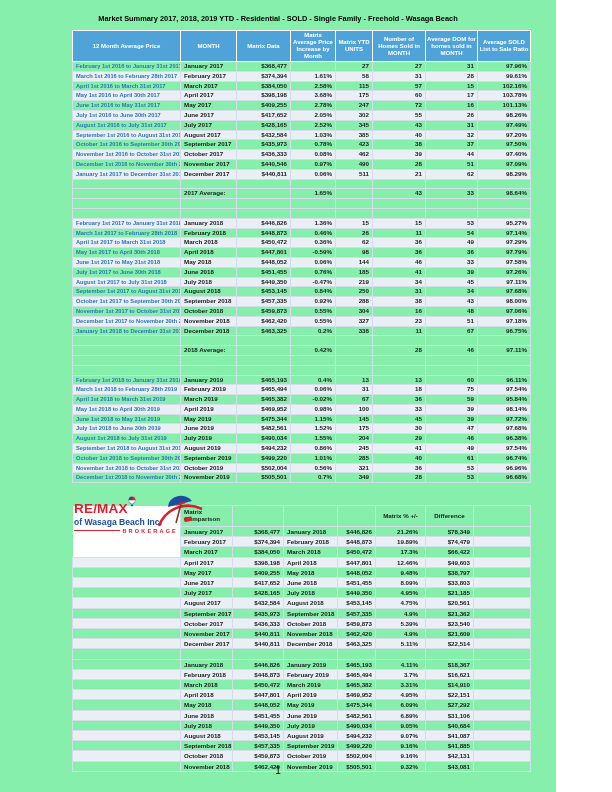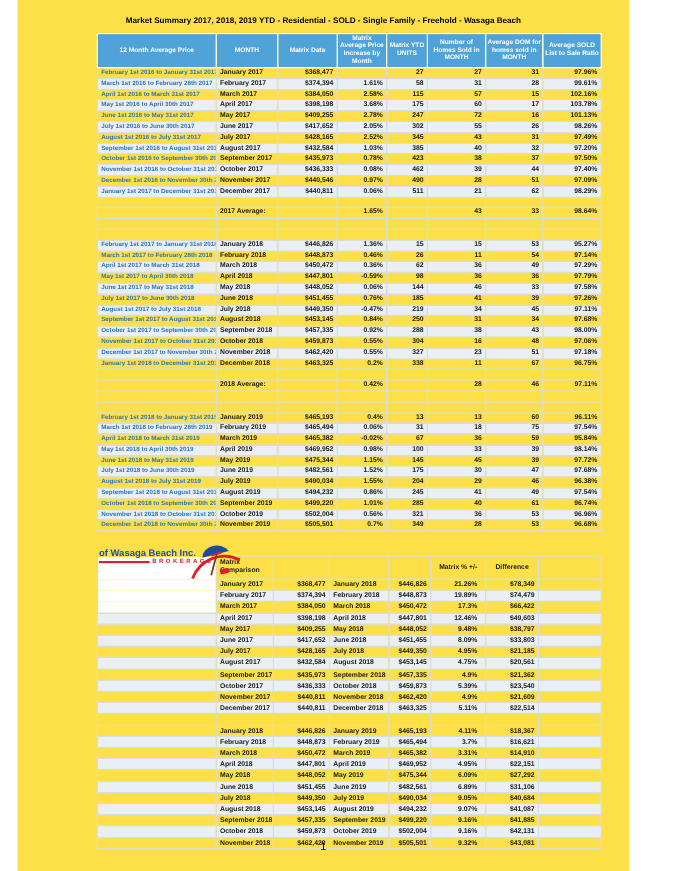--- a/index.html
+++ b/index.html
@@ -1,17 +1,17 @@
 <!DOCTYPE html>
 <html style="--header_blue: #4FA3D8; --stripe: #E9EFF5; --border: #D3DEE8; --range_blue: #2E74B5; --remax_red: #DC1E2D; --remax_blue: #1C4EA0;"><head>
 <meta charset="utf-8">
 <style>
   html,body { margin:0; padding:0; background:#ffffff; }
-  .page { position:relative; width:556px; height:792px; background:#fde047;
-          font-family:"Liberation Sans", sans-serif; overflow:hidden;margin-left:16px; }
+  .page { position:relative; width:556px; height:792px; background:#86efac;
+          font-family:"Liberation Sans", sans-serif; overflow:hidden; }
 
   .title { position:absolute; top:14px; left:0; width:100%; text-align:center;
            font-size:7.4px; font-weight:bold; color:#000; }
 
   table { border-collapse:collapse; table-layout:fixed; }
 
   
   .summary { position:absolute; left:72px; top:30px; width:458px; }
   .summary th { background:var(--header_blue); color:#fff; font-size:6px; font-weight:bold;
                 text-align:center; vertical-align:middle; border:1px solid #fff;
@@ -780,20 +780,28 @@
   </table>
 
   <div class="logo">
     <svg class="beach-svg" width="48" height="42" viewBox="0 0 48 42">
       <path d="M3 37 A31 31 0 0 1 46 20" stroke="#DC1E2D" stroke-width="2.6" fill="none"></path>
       <path d="M12 18 A13 11 0 0 1 36 12 L12 18 Z" fill="#1C4EA0"></path>
       <path d="M20 16.4 A13 11 0 0 1 28 12.6 L29.5 14.2 L21 16.6 Z" fill="#DC1E2D"></path>
       <line x1="25" y1="15" x2="20" y2="34" stroke="#7A3B1E" stroke-width="1.6"></line>
       <rect x="28" y="28" width="8" height="4.5" rx="1" fill="#DC1E2D" transform="rotate(-12 32 30)"></rect>
     </svg>
+    <div class="remax-name"><span>RE/MAX</span><svg class="balloon-svg" width="8" height="11" viewBox="0 0 8 11">
+          <path d="M4 0.5 A3.4 3.6 0 0 1 7.4 4.1 L4 4.1 Z" fill="#DC1E2D"></path>
+          <path d="M4 0.5 A3.4 3.6 0 0 0 0.6 4.1 L4 4.1 Z" fill="#1C4EA0"></path>
+          <path d="M0.6 4.1 A3.4 3.9 0 0 0 7.4 4.1 Z" fill="#fff" stroke="#1C4EA0" stroke-width="0.4"></path>
+          <rect x="3" y="8.6" width="2" height="1.6" fill="#1C4EA0"></rect>
+          <line x1="2" y1="6.5" x2="3" y2="8.6" stroke="#1C4EA0" stroke-width="0.4"></line>
+          <line x1="6" y1="6.5" x2="5" y2="8.6" stroke="#1C4EA0" stroke-width="0.4"></line>
+        </svg></div>
     <div class="logo-sub">of Wasaga Beach Inc.</div>
     <div class="brokerage">
       <span class="bline"></span>
       <span class="btext">BROKERAGE</span>
     </div>
   </div>
 
   <div class="pagenum">1</div>
 
 </div>

